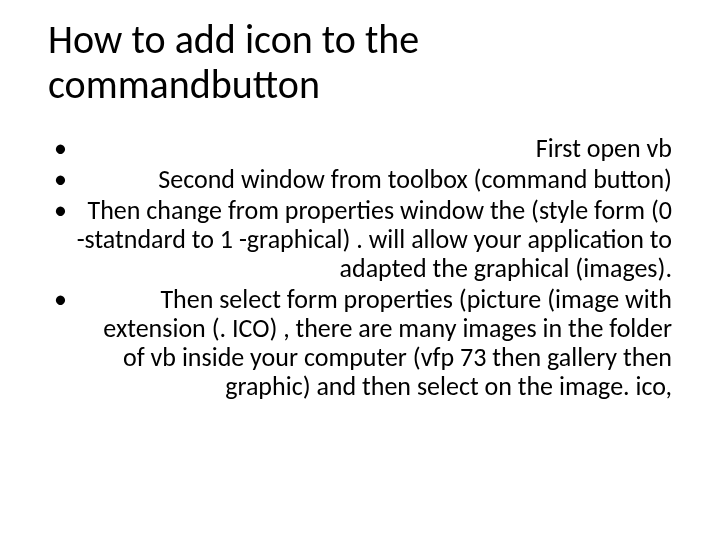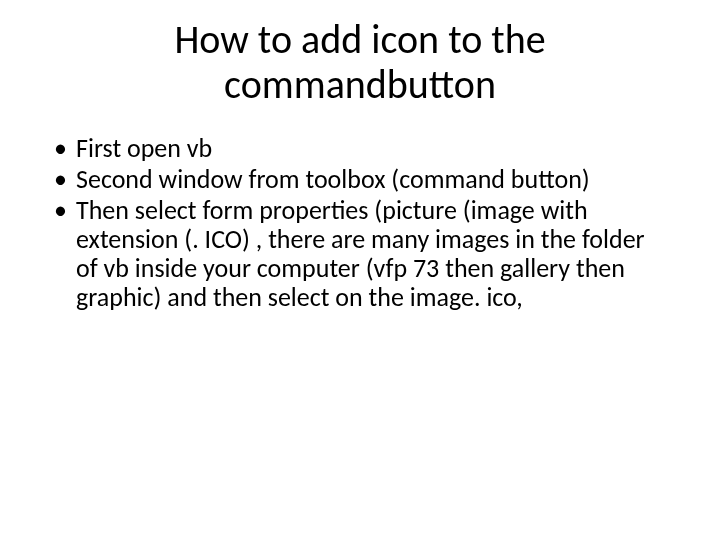--- a/index.html
+++ b/index.html
@@ -13,47 +13,48 @@
   }
   .slide {
     box-sizing: border-box;
     width: 720px;
     height: 540px;
     padding: 18px 48px 30px 48px;
   }
   .title {
     font-size: 40px;
     line-height: 1.12;
-    text-align: center;
     margin: 0 0 26px 0;
     font-weight: 400;
   }
   ul.body {
     margin: 0;
     padding: 0 0 0 28px;
     list-style: none;
   }
   ul.body > li {
     position: relative;
     font-size: 26px;
     line-height: 1.12;
     margin: 0 0 2px 0;
     padding-left: 0;
+    text-align: right;
   }
   ul.body > li::before {
     content: "•";
     position: absolute;
     left: -22px;
     top: 0;
     font-size: 26px;
   }
 </style>
 </head>
 <body>
 
 <div class="slide">
   <h1 class="title">How to add icon to the commandbutton</h1>
   <ul class="body">
     <li>First open vb</li>
     <li>Second window from toolbox (command button)</li>
+    <li>Then change from properties window the (style form (0 -statndard to 1 -graphical) . will allow your application to adapted the graphical (images).</li>
     <li>Then select form properties (picture (image with extension (. ICO) , there are many images in the folder of vb inside your computer (vfp 73 then gallery then graphic) and then select on the image. ico,</li>
   </ul>
 </div>
 
 </body></html>

